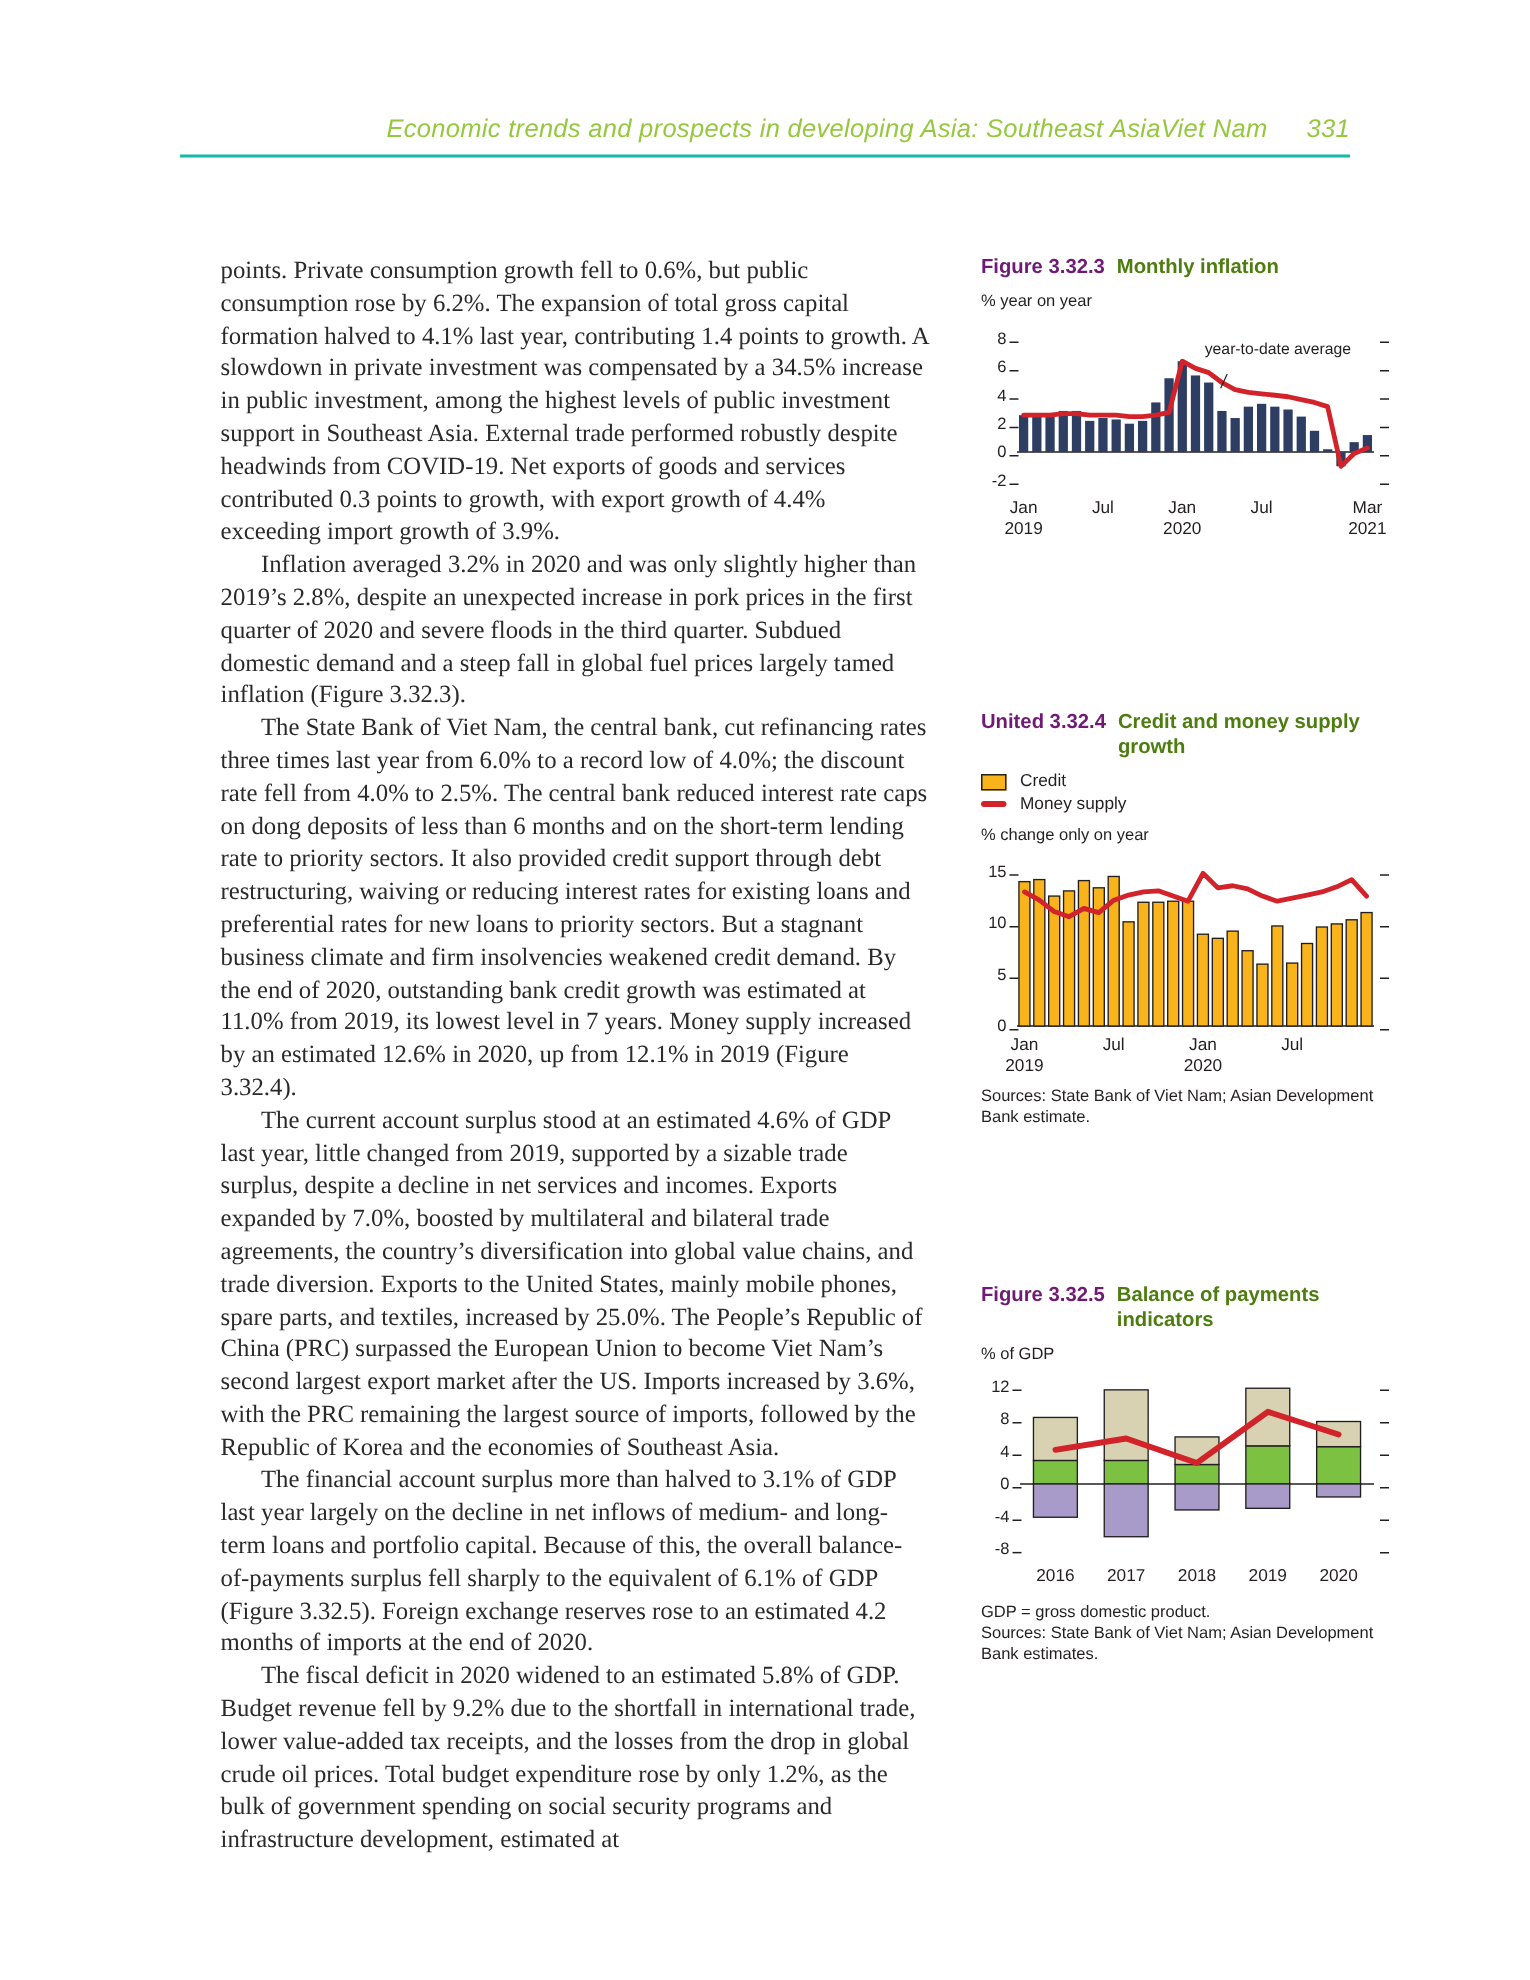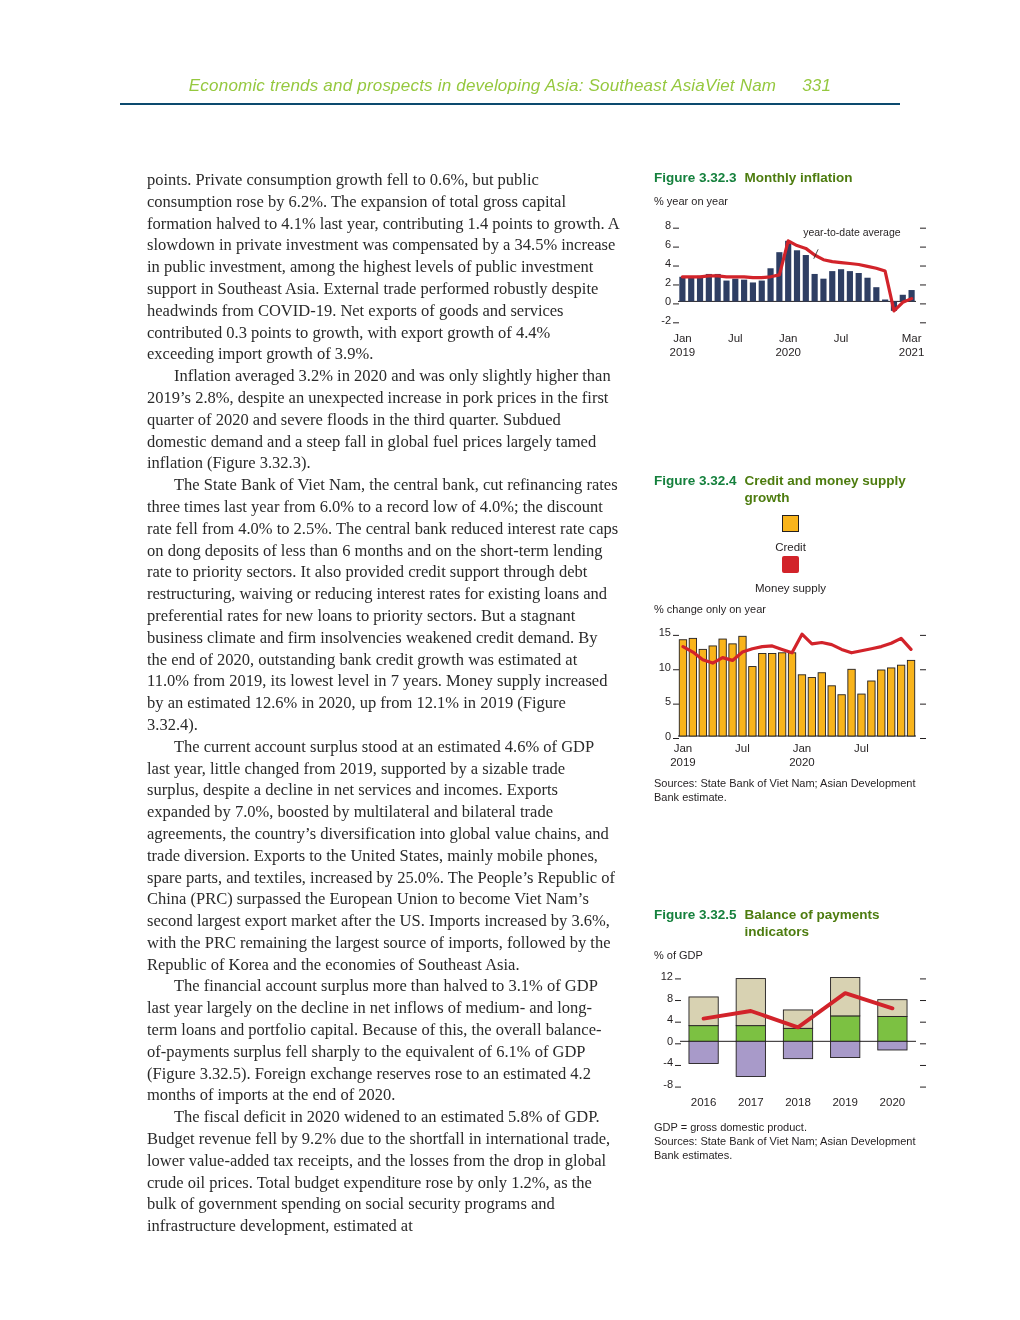--- a/index.html
+++ b/index.html
@@ -3,47 +3,47 @@
 <meta charset="utf-8">
 <style>
   html,body{margin:0;padding:0;background:#ffffff;}
   .page{
     position:relative;width:1020px;height:1320px;background:#fff;
     box-sizing:border-box;padding:52px 120px 0 120px;
     font-family:"Liberation Sans",sans-serif;color:#231f20;overflow:hidden;
   }
   
   .page-header{
-    display:flex;justify-content:center;align-items:baseline;
-    border-bottom:2px solid #0c4a6e;padding-bottom:7px;
+    display:flex;justify-content:flex-end;align-items:baseline;
+    border-bottom:2px solid #14b8a6;padding-bottom:7px;
   }
   .running-title,.header-right{
     font-style:italic;color:#95c83e;font-size:17px;letter-spacing:.2px;
   }
   .header-right{display:flex;align-items:baseline;gap:26px;margin-top:24px;}
   
   .columns{display:flex;gap:34px;margin-top:64px;margin-left:27px;}
   .text-col{
     width:473px;flex:0 0 473px;
     font-family:"Liberation Serif",serif;font-size:16.5px;line-height:21.8px;color:#2a2a2a;
     text-align:left;
   }
   .text-col p{margin:0;text-indent:27px;}
   .text-col p.no-indent{text-indent:0;}
   .fig-col{width:273px;flex:0 0 273px;}
   
   .figure{margin:0;}
   .figure.gap1{margin-bottom:110px;}
   .figure.gap2{margin-bottom:102px;}
   .fig-head{display:flex;font-weight:bold;font-size:13.5px;line-height:17px;}
-  .fig-num{color:#15803d;white-space:nowrap;margin-right:8px;}
+  .fig-num{color:#701a75;white-space:nowrap;margin-right:8px;}
   .fig-title{color:#4d7c0f;}
   .unit-label{font-size:11px;color:#231f20;margin:9px 0 5px 0;}
   .fig-legend{margin:9px 0 2px 0;}
-  .legend-row{display:flex;align-items:center;gap:9px;margin:3px 0;font-size:11.5px;color:#231f20;flex-direction:column;}
+  .legend-row{display:flex;align-items:center;gap:9px;margin:3px 0;font-size:11.5px;color:#231f20;}
   .swatch-box{display:inline-block;width:17px;height:11px;border:1px solid #231f20;box-sizing:border-box;flex:0 0 17px;}
   .swatch-line{display:inline-block;width:17px;height:4px;border-radius:2px;flex:0 0 17px;}
   .chart{width:273px;}
   .chart svg{display:block;}
   .fig-notes{font-size:11px;line-height:14px;color:#231f20;margin-top:4px;overflow-wrap:anywhere;}
   .fig-notes p{margin:0;}
 </style>
 </head>
 <body>
 
@@ -136,21 +136,21 @@
               <text x="257.5925925925926" y="130" text-anchor="middle" font-size="11.5" fill="#231f20">Mar</text>
               <text x="257.5925925925926" y="144" text-anchor="middle" font-size="11.5" fill="#231f20">2021</text>
               <text x="149.17037037037036" y="24.089285714285708" font-size="10.5" fill="#231f20">year-to-date average</text>
               <line x1="164.15555555555557" y1="37.33928571428571" x2="159.74814814814815" y2="46.80357142857142" stroke="#231f20" stroke-width="0.8"></line>
             </svg>
           </div>
       </section>
 
       <section class="figure gap2">
         <div class="fig-head">
-          <span class="fig-num">Figure 3.32.4</span>
+          <span class="fig-num">United 3.32.4</span>
           <span class="fig-title">Credit and money supply growth</span>
         </div>
         <div class="fig-legend">
             <div class="legend-row">
               <span class="swatch-box" style="background: rgb(249, 180, 27);"></span>
               <span>Credit</span>
             </div>
             <div class="legend-row">
               <span class="swatch-line" style="background: rgb(210, 35, 42);"></span>
               <span>Money supply</span>

